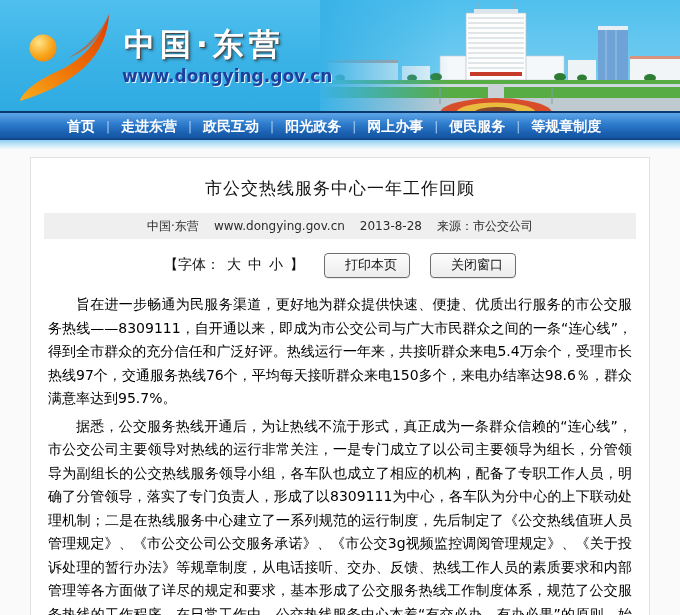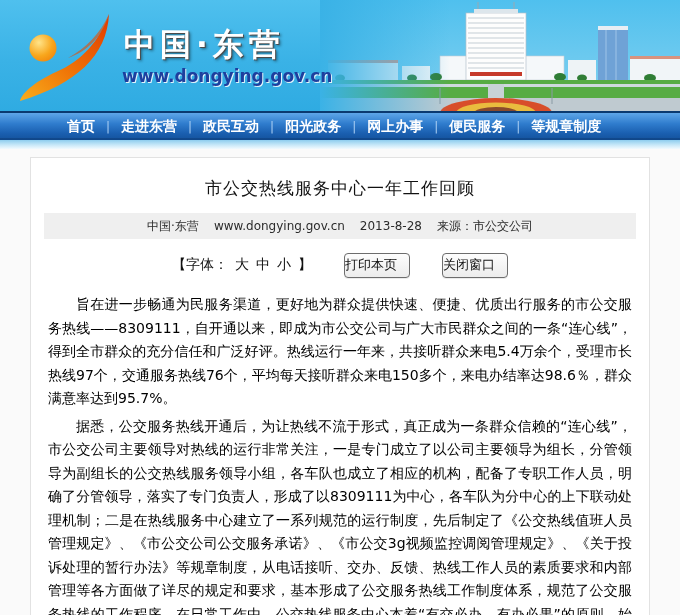--- a/index.html
+++ b/index.html
@@ -65,25 +65,25 @@
     font-size: 12px; color: #2b2b2b;
   }
   .toolbar {
     margin-top: 13px; height: 26px;
     display: flex; justify-content: center; align-items: center;
     font-size: 14px; color: #111;
   }
   .font-size-links { display: flex; align-items: flex-end; gap: 7px; }
   .font-link { cursor: pointer; }
   .win-button {
-    margin-left: 32px; font-size: 13px; color: #111;
+    margin-left: 20px; font-size: 13px; color: #111;
     font-family: "DejaVu Sans", "Liberation Sans", sans-serif;
     background: linear-gradient(180deg, #fdfdfd 0%, #ececec 100%);
     border: 1px solid #6d6d6d; border-radius: 4px;
-    padding: 2px 12px 3px 0; cursor: pointer;
+    padding: 2px 12px 3px 20px; cursor: pointer;
     box-shadow: 0 1px 0 rgba(0,0,0,0.08);
   }
   .article-body {
     margin-top: 15px; font-size: 14px; line-height: 23.5px; color: #000;
     text-align: justify;
   }
   .article-body p { margin: 4px; text-indent: 2em; }
 </style>
 </head>
 <body>

